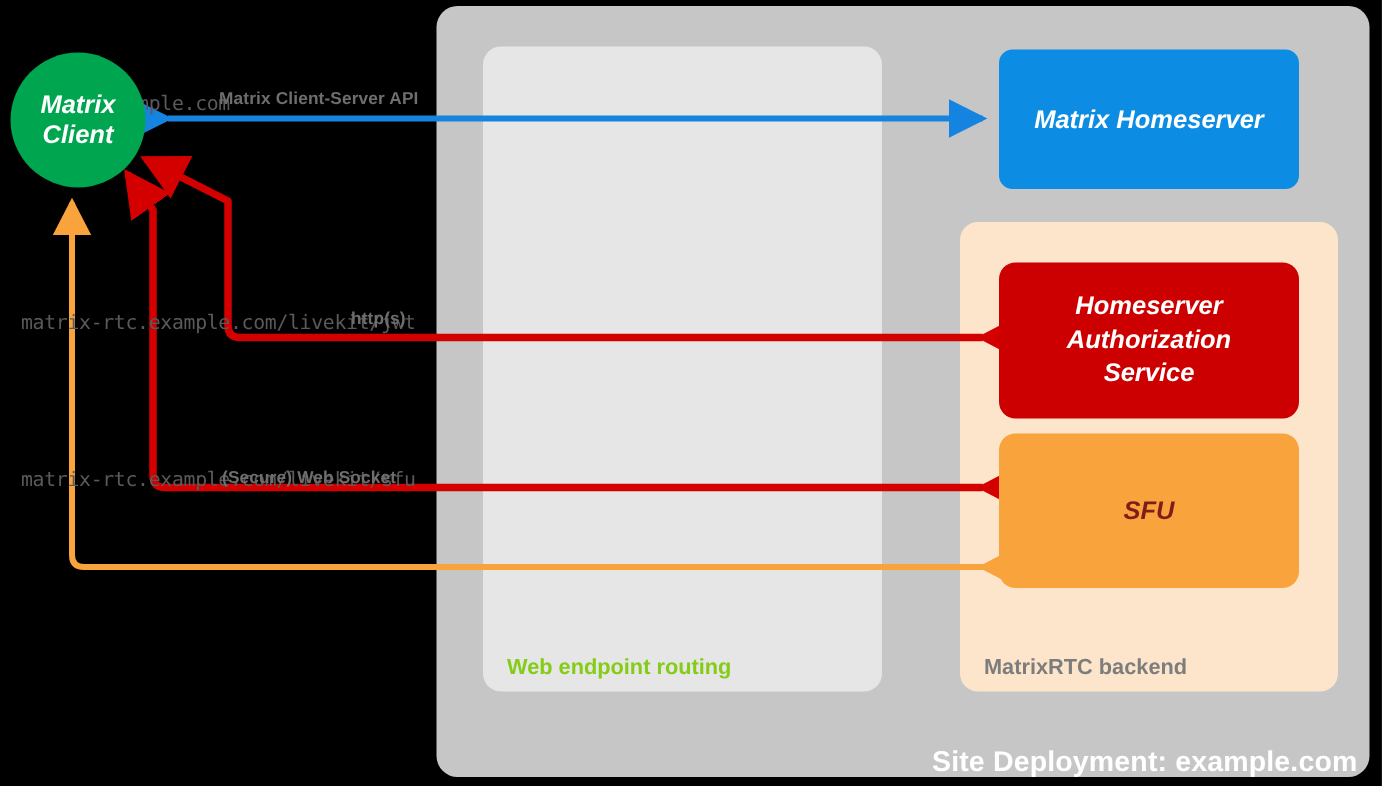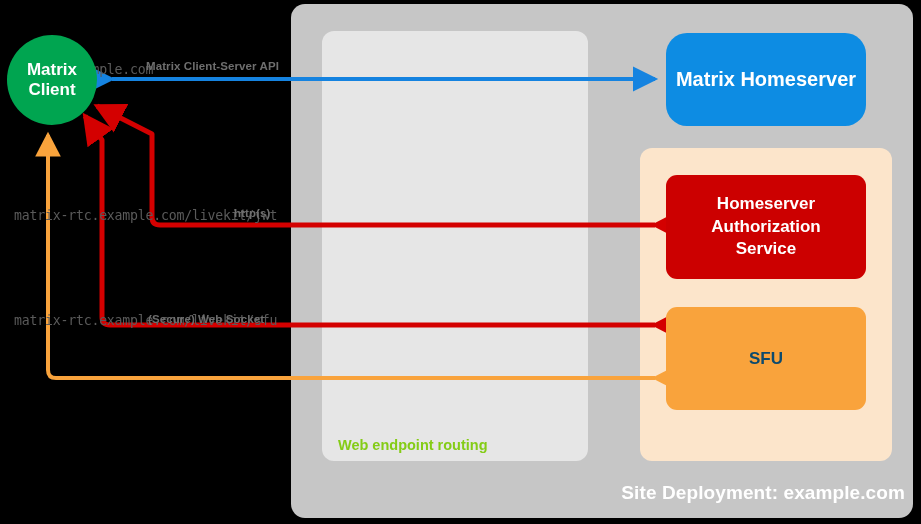--- a/index.html
+++ b/index.html
@@ -26,20 +26,21 @@
     width: 921px;
     height: 524px;
   }
   .node {
     position: absolute;
     box-sizing: border-box;
     display: flex;
     align-items: center;
     justify-content: center;
     text-align: left;
+    font-style: italic;
   }
 
   
   #site-deployment {
     left: 291px;
     top: 4px;
     width: 622px;
     height: 514px;
     background: #c6c6c6;
     border-radius: 14px;
@@ -117,46 +118,46 @@
     flex-direction: column;
   }
 
   
   #matrix-homeserver {
     left: 666px;
     top: 33px;
     width: 200px;
     height: 93px;
     background: #0d8ce3;
-    border-radius: 21px;
-    color: #ffffff;
-    font-size: 20px;
+    border-radius: 9px;
+    color: #ffffff;
+    font-size: 17px;
     font-weight: bold;
   }
   #matrixrtc-auth-service {
     left: 666px;
     top: 175px;
     width: 200px;
     height: 104px;
     background: #cc0000;
     border-radius: 11px;
     color: #ffffff;
     font-size: 17px;
     font-weight: bold;
     line-height: 1.32;
     flex-direction: column;
   }
   #sfu {
     left: 666px;
-    top: 307px;
+    top: 289px;
     width: 200px;
     height: 103px;
     background: #f9a33c;
     border-radius: 11px;
-    color: #0c4a6e;
+    color: #7f1d1d;
     font-size: 17px;
     font-weight: bold;
   }
 
   
   .conn-label {
     position: absolute;
     color: #6e6e6e;
     font-size: 11.5px;
     font-weight: bold;
@@ -230,16 +231,17 @@
     <span>Authorization</span>
     <span>Service</span>
   </div>
 
   <div class="node" id="sfu">
     <span>SFU</span>
   </div>
 
   <div id="web-endpoint-routing-label" style="left:338px; top:437px; bottom:auto;">Web endpoint routing</div>
 
-
-  <div id="site-deployment-label" style="right:16px; bottom:20px;text-align:right;">Site Deployment: example.com</div>
+  <div id="matrixrtc-backend-label" style="left:656px; top:437px; bottom:auto;">MatrixRTC backend</div>
+
+  <div id="site-deployment-label" style="right:16px; bottom:4px;text-align:right;">Site Deployment: example.com</div>
 
 </div>
 
 </body></html>

